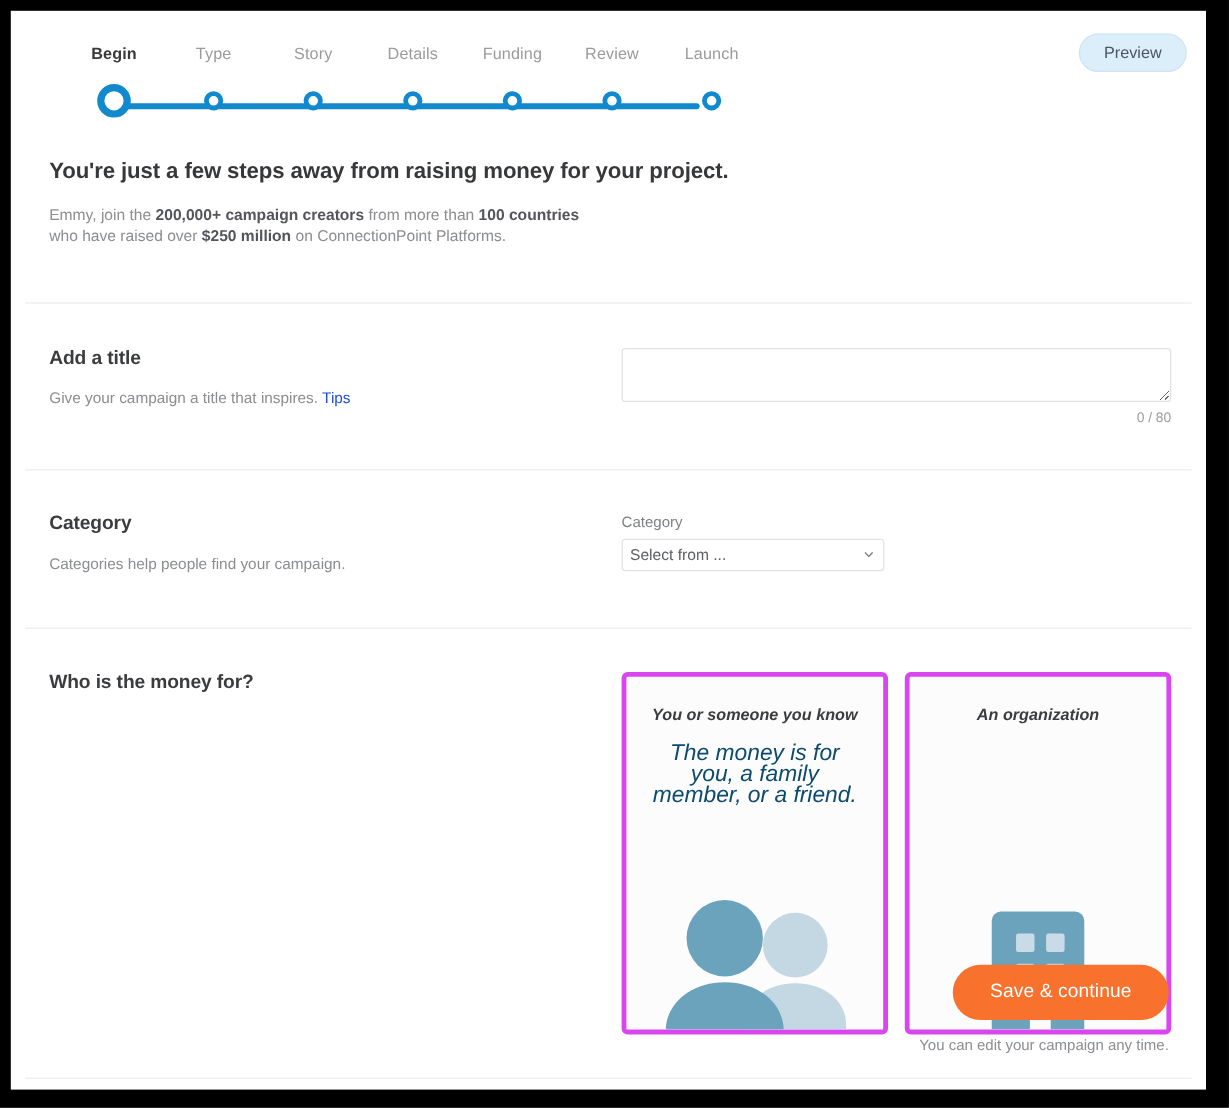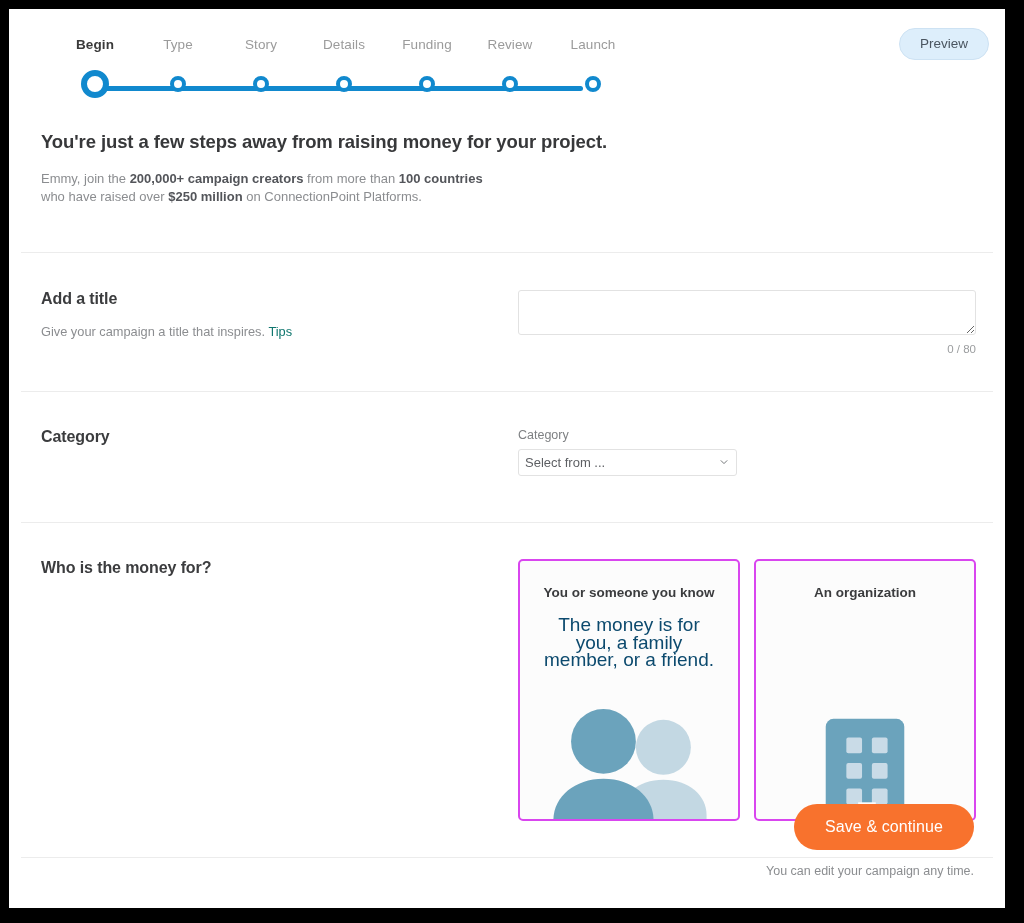--- a/index.html
+++ b/index.html
@@ -139,21 +139,21 @@
     font-weight: bold;
     color: #3b3c3e;
     letter-spacing: -.1px;
   }
   .section-desc {
     margin-top: 16px;
     font-size: 12.8px;
     color: #8b8d90;
   }
   .tips-link {
-    color: #0f766e;
+    color: #1d4ed8;
     cursor: pointer;
   }
 
   
   #section-title-block { padding-top: 37px; padding-bottom: 36px; }
   #title-textarea {
     width: 458px;
     height: 45px;
     border: 1px solid #e2e2e2;
     border-radius: 3px;
@@ -204,28 +204,29 @@
     height: 8px;
     pointer-events: none;
   }
 
   
   #section-money-block { padding-top: 36px; padding-bottom: 36px; }
   #money-cards { display: flex; gap: 14px; }
 
   .choice-card {
     width: 222px;
-    height: 262px;
-    border: 2px solid #d946ef;
+    height: 302px;
+    border: 4px solid #d946ef;
     border-radius: 5px;
     background: #fcfcfc;
     overflow: hidden;
     position: relative;
     cursor: pointer;
     padding: 24px 18px 0;
+    font-style: italic;
   }
   .choice-title {
     font-size: 13.5px;
     font-weight: bold;
     color: #3b3c3e;
     text-align: center;
     margin-bottom: 16px;
   }
   .choice-desc {
     font-size: 19px;
@@ -332,20 +333,21 @@
       <textarea id="title-textarea" placeholder="" style=""></textarea>
       <div id="title-counter">0 / 80</div>
     </div>
   </div>
 
   <div class="divider"></div>
 
   <div class="section" id="section-category-block">
     <div class="section-left">
       <div class="section-title">Category</div>
+      <div class="section-desc">Categories help people find your campaign.</div>
     </div>
     <div class="section-right">
       <div id="category-field-label">Category</div>
       <div id="category-select-wrap">
         <select id="category-select">
           <option>Select from ...</option>
         </select>
         <svg id="category-chevron-icon" viewBox="0 0 10 10">
           <path d="M1 3 L5 7 L9 3" fill="none" stroke="#6e7174" stroke-width="1.2"></path>
         </svg>

